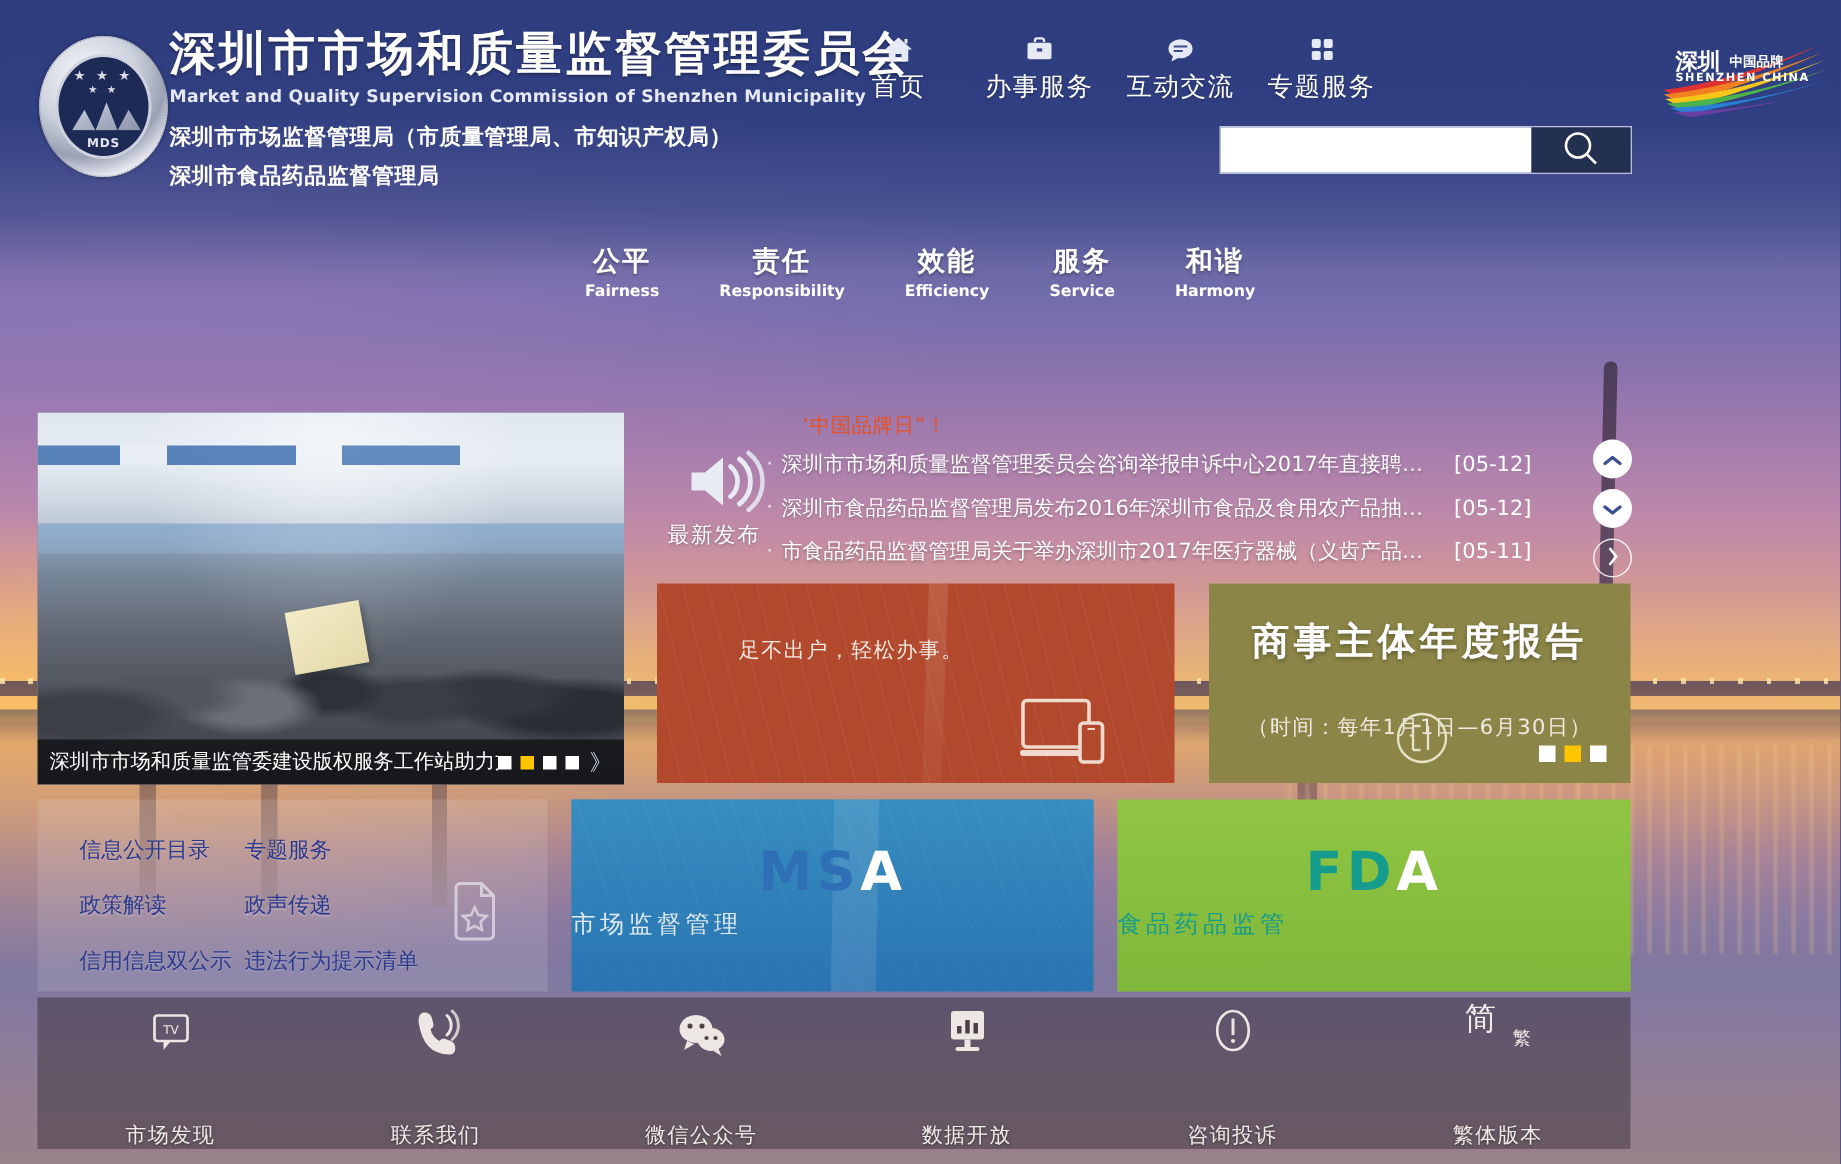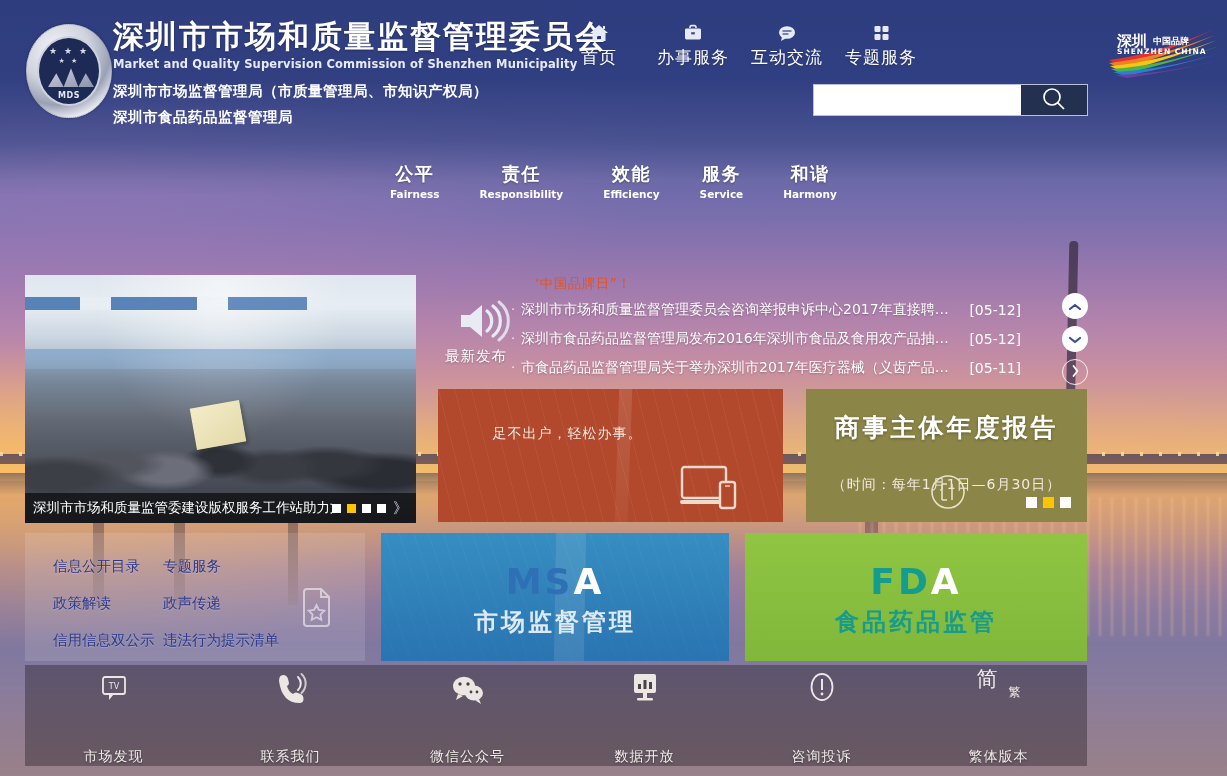--- a/index.html
+++ b/index.html
@@ -369,21 +369,21 @@
   .bb-logo {
     position: relative; text-align: center; margin-top: 28px;
     font-size: 36px; font-weight: bold; letter-spacing: 3px;
     font-family: "DejaVu Sans", "Liberation Sans", sans-serif;
   }
   .bigblock.msa .bb-logo .c1 { color: #2f6fb5; }
   .bigblock.msa .bb-logo .c2 { color: #ffffff; }
   .bigblock.fda .bb-logo .c1 { color: #169c8c; }
   .bigblock.fda .bb-logo .c2 { color: #ffffff; }
   .bb-sub {
-    position: relative; text-align: center; font-size: 24px; font-weight: bold;
+    position: relative; font-size: 16px; font-weight: normal;
     letter-spacing: 3px; margin-top: 4px;
   }
   .bigblock.msa .bb-sub { color: #dfe9f2; }
   .bigblock.fda .bb-sub { color: #169c8c; }
 
   
   .bottombar {
     position: absolute; left: 25px; top: 665px; width: 1062px; height: 101px;
     background: rgba(40,34,40,.42);
     display: flex;

